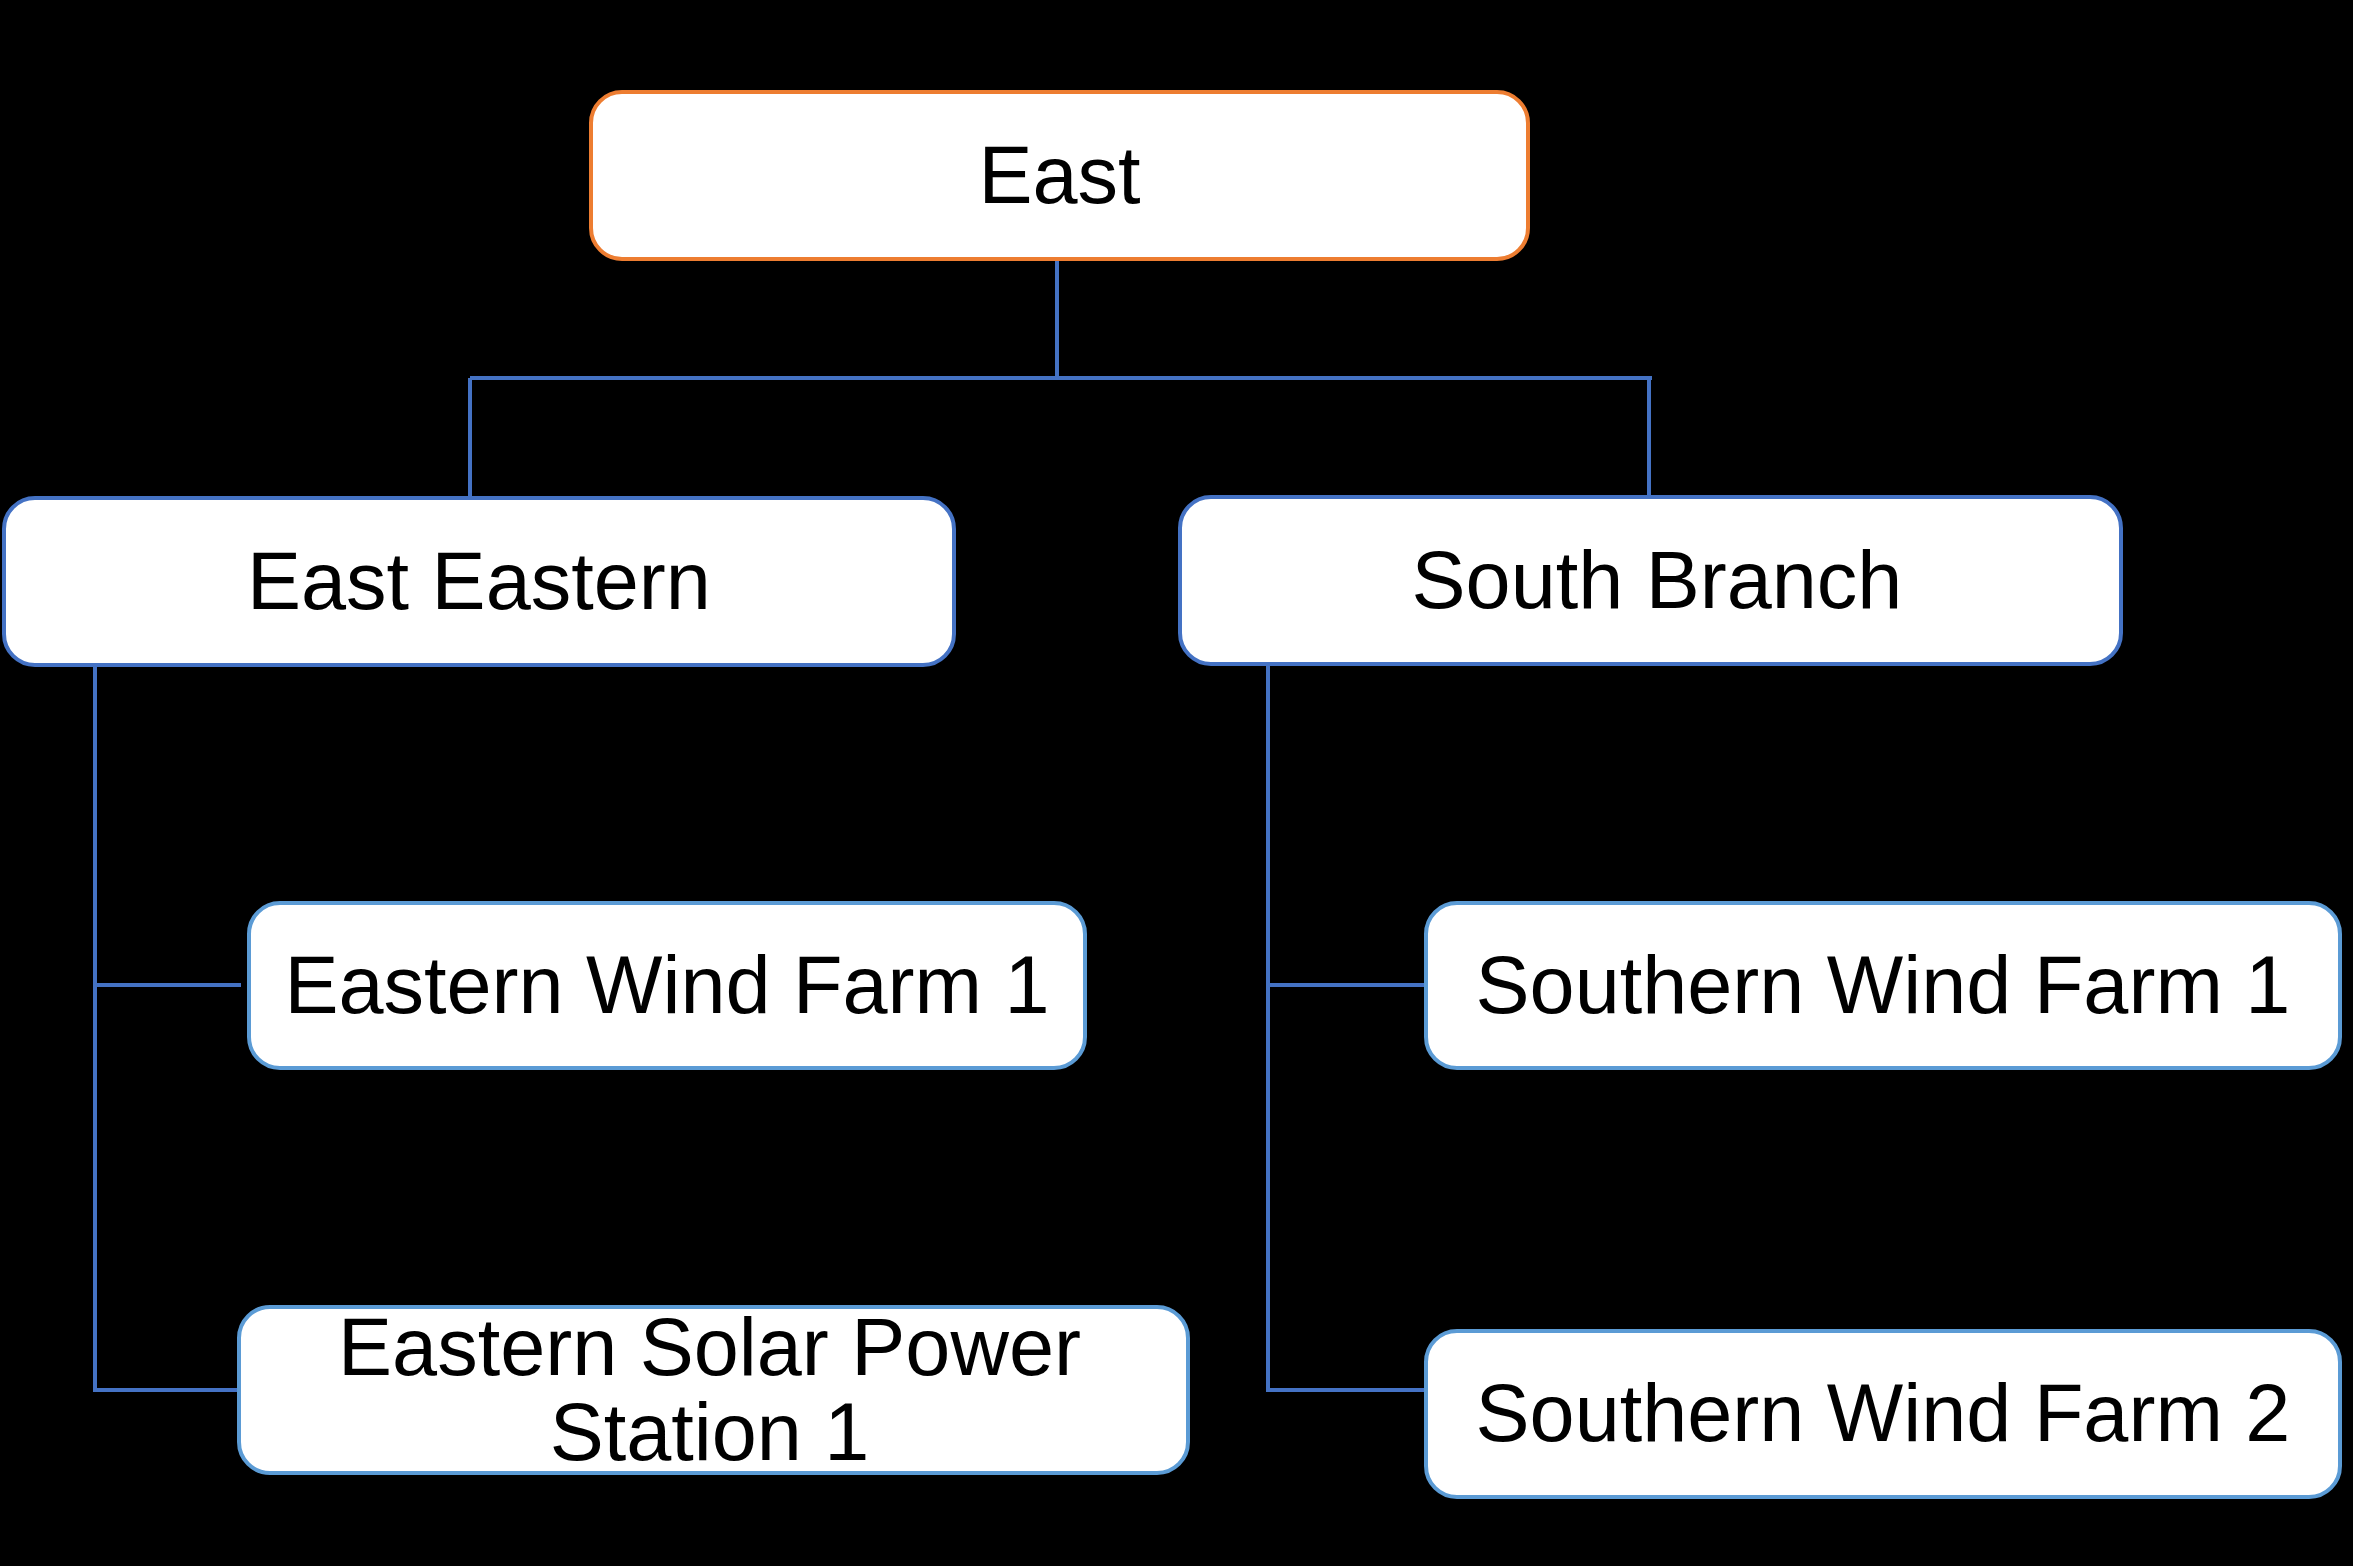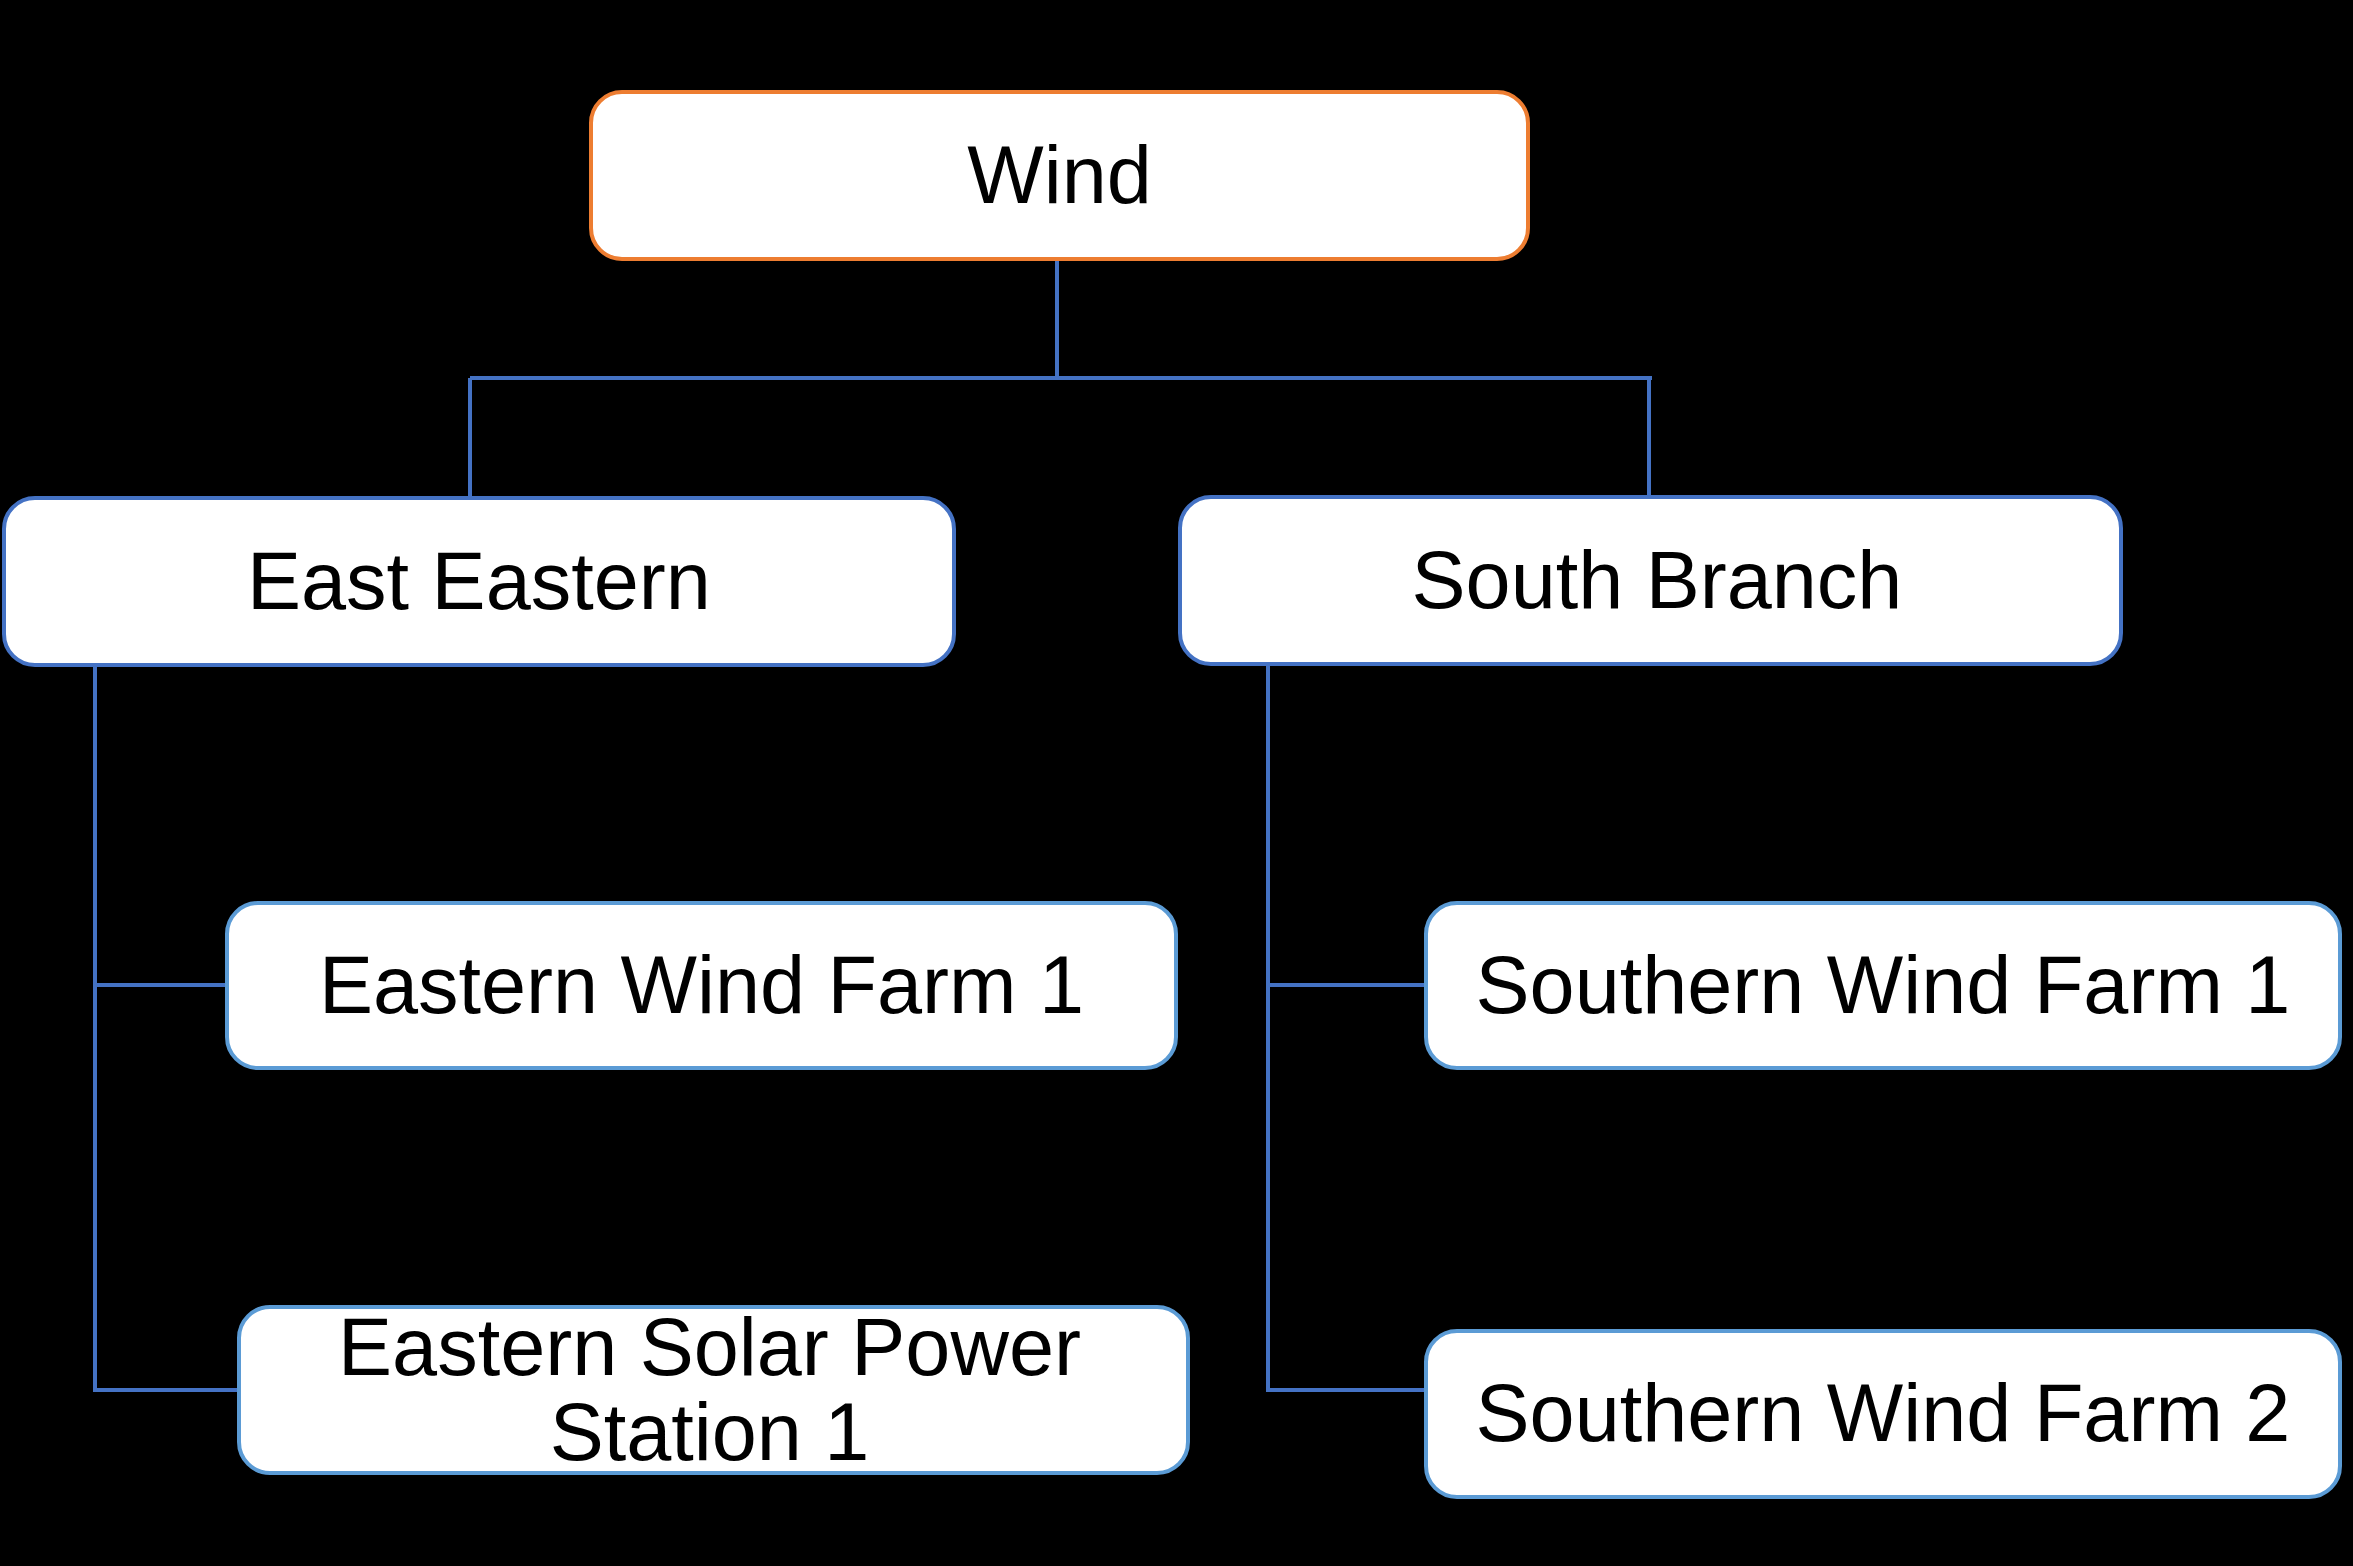--- a/index.html
+++ b/index.html
@@ -37,21 +37,21 @@
 
   .conn {
     position: absolute;
     background: #4472C4;
   }
 
   
   #node-group  { left: 589px;  top: 90px;  width: 941px; height: 171px; }
   #node-east   { left: 1.9px;    top: 496px;  width: 954px; height: 171px; }
   #node-south  { left: 1178px; top: 495px;  width: 945px; height: 171px; padding-left: 32px; }
-  #node-ewf1   { left: 225px;  top: 901px; width: 953px; height: 169px; }
+  #node-ewf1   { left: 247px;  top: 901px; width: 840px; height: 169px; }
   #node-swf1   { left: 1424px; top: 901px; width: 918px; height: 169px; }
   #node-esps1  { left: 237px;  top: 1305px; width: 953px; height: 170px; padding-left: 11px; }
   #node-swf2   { left: 1424px; top: 1305px; width: 918px; height: 170px; margin-top: 24px; }
 
   
   #conn-root-drop     { left: 1055px; top: 261px;  width: 4.4px;    height: 118px; }
   #conn-h-bar         { left: 470px;  top: 376px;  width: 1182px; height: 4.4px;   }
   #conn-east-drop     { left: 468px;  top: 378px;  width: 4.4px;    height: 120px; }
   #conn-south-drop    { left: 1647px; top: 378px;  width: 4.4px;    height: 118px; }
   #conn-east-trunk    { left: 93px;  top: 665px; width: 4.4px;    height: 727px;}
@@ -71,21 +71,21 @@
   <div class="conn" id="conn-east-drop"></div>
   <div class="conn" id="conn-south-drop"></div>
   <div class="conn" id="conn-east-trunk"></div>
   <div class="conn" id="conn-east-stub-1"></div>
   <div class="conn" id="conn-east-stub-2"></div>
   <div class="conn" id="conn-south-trunk"></div>
   <div class="conn" id="conn-south-stub-1"></div>
   <div class="conn" id="conn-south-stub-2"></div>
 
   <div class="node node--root" id="node-group">
-    <span>Wind</span>
+    <span>East</span>
   </div>
 
   <div class="node node--branch" id="node-east">
     <span>East Eastern</span>
   </div>
 
   <div class="node node--branch" id="node-south">
     <span>South Branch</span>
   </div>
 

